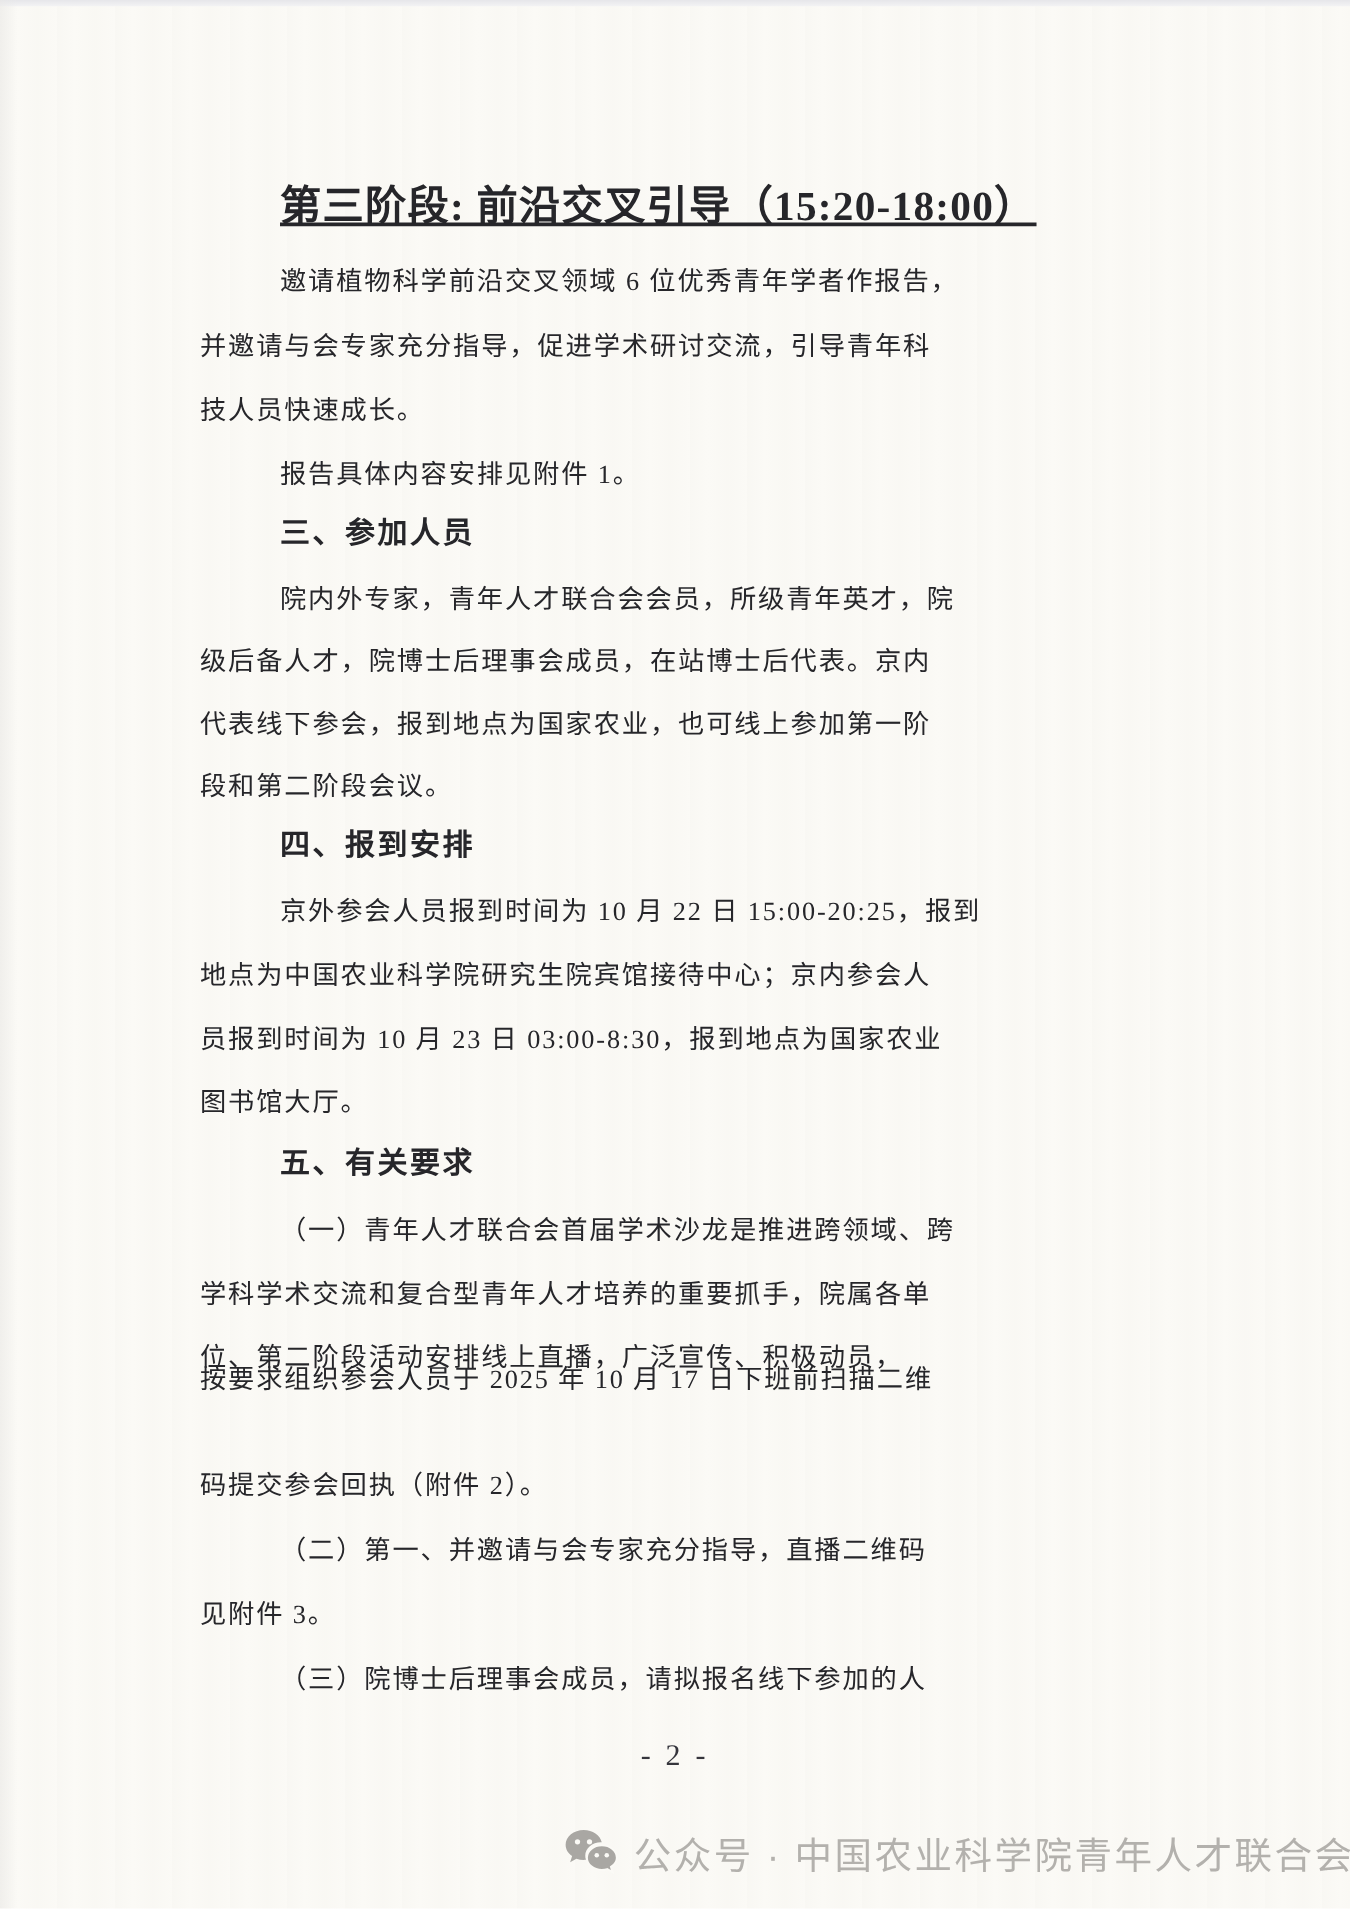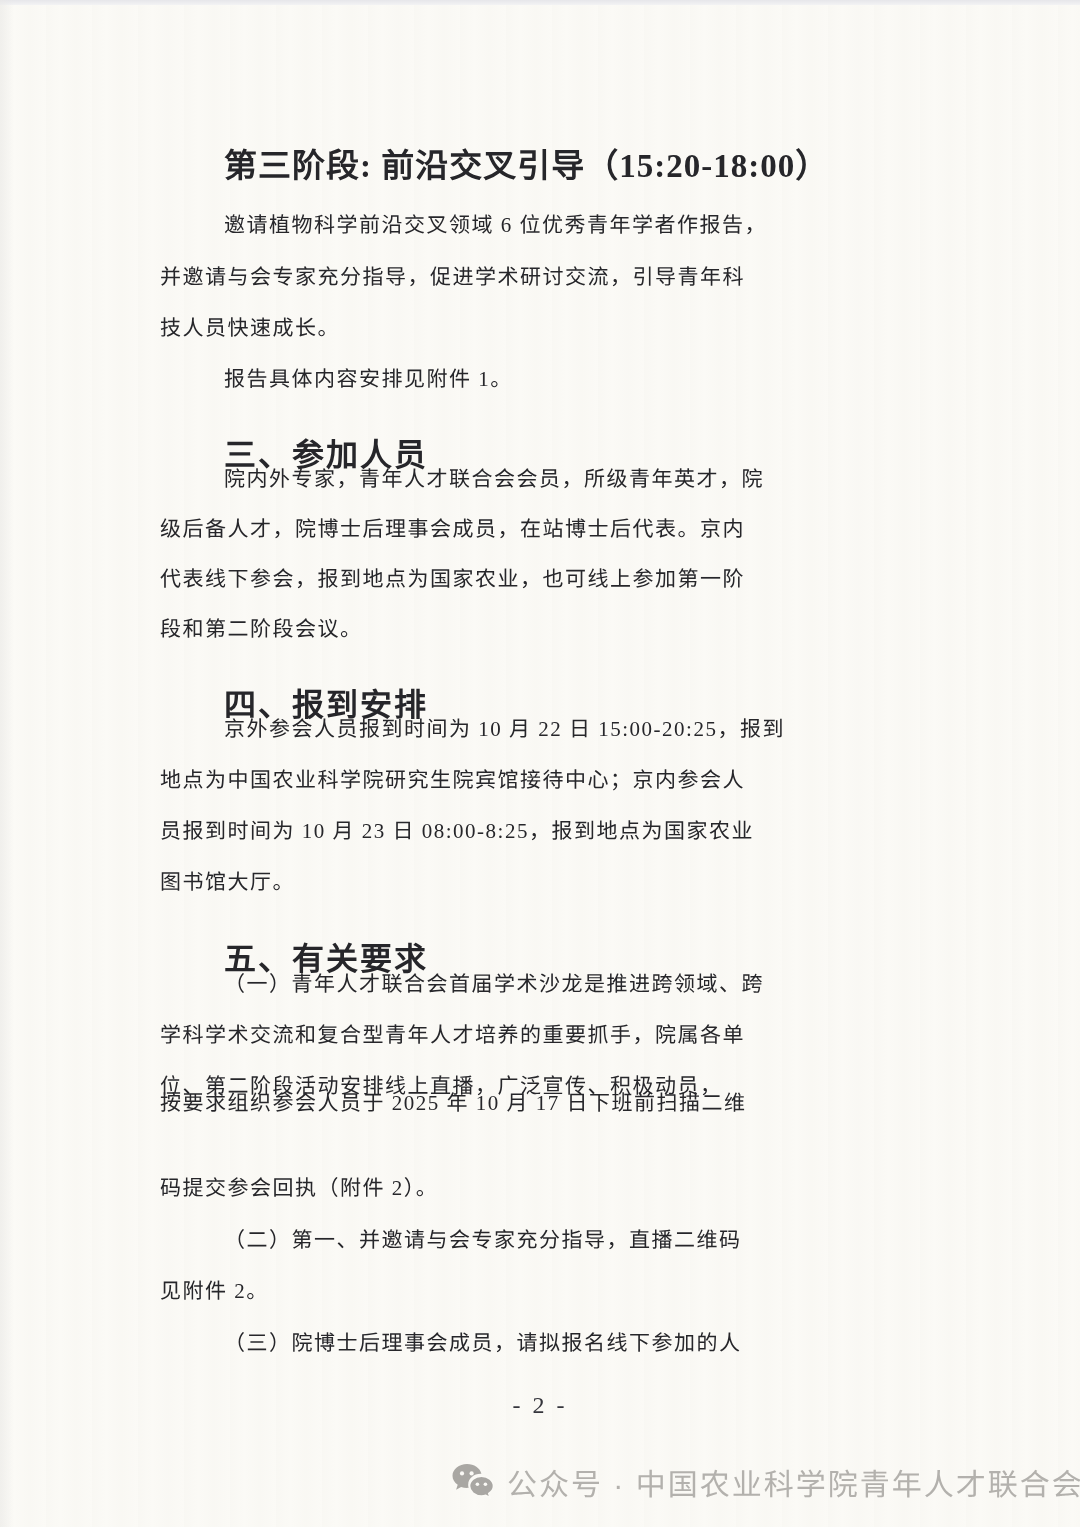--- a/index.html
+++ b/index.html
@@ -62,27 +62,27 @@
     font-size: 21px;
     line-height: 42px;
     letter-spacing: 1.5px;
     text-align: justify;
   }
   .ln.indent { padding-left: 64px; box-sizing: border-box; }
   .ln.stage {
     font-weight: bold;
     font-size: 33px;
     letter-spacing: 1px;
+    text-decoration: underline;
   }
   .ln.section {
     font-family: "Liberation Sans", "DejaVu Sans", sans-serif;
     font-weight: bold;
-    font-size: 32px;
+    font-size: 24px;
     letter-spacing: 2px;
-    margin-top: 28px;
   }
   .page-number {
     position: absolute;
     top: 1392px;
     left: 0;
     width: 1080px;
     text-align: center;
     font-size: 24px;
     letter-spacing: 3px;
     color: #35353c;
@@ -119,30 +119,30 @@
     <div class="ln" style="top:307px">技人员快速成长。</div>
     <div class="ln indent" style="top:358px">报告具体内容安排见附件 1。</div>
     <div class="ln section indent" style="top:406px">三、参加人员</div>
     <div class="ln indent" style="top:458px">院内外专家，青年人才联合会会员，所级青年英才，院</div>
     <div class="ln" style="top:508px">级后备人才，院博士后理事会成员，在站博士后代表。京内</div>
     <div class="ln" style="top:558px">代表线下参会，报到地点为国家农业，也可线上参加第一阶</div>
     <div class="ln" style="top:608px">段和第二阶段会议。</div>
     <div class="ln section indent" style="top:656px">四、报到安排</div>
     <div class="ln indent" style="top:708px">京外参会人员报到时间为 10 月 22 日 15:00-20:25，报到</div>
     <div class="ln" style="top:759px">地点为中国农业科学院研究生院宾馆接待中心；京内参会人</div>
-    <div class="ln" style="top:810px">员报到时间为 10 月 23 日 08:00-8:25，报到地点为国家农业</div>
+    <div class="ln" style="top:810px">员报到时间为 10 月 23 日 03:00-8:30，报到地点为国家农业</div>
     <div class="ln" style="top:861px">图书馆大厅。</div>
     <div class="ln section indent" style="top:910px">五、有关要求</div>
     <div class="ln indent" style="top:963px">（一）青年人才联合会首届学术沙龙是推进跨领域、跨</div>
     <div class="ln" style="top:1014px">学科学术交流和复合型青年人才培养的重要抓手，院属各单</div>
     <div class="ln" style="top:1065px">位、第二阶段活动安排线上直播，广泛宣传、积极动员，</div>
     <div class="ln" style="top:1082px">按要求组织参会人员于 2025 年 10 月 17 日下班前扫描二维</div>
     <div class="ln" style="top:1167px">码提交参会回执（附件 2）。</div>
     <div class="ln indent" style="top:1219px">（二）第一、并邀请与会专家充分指导，直播二维码</div>
-    <div class="ln" style="top:1270px">见附件 2。</div>
+    <div class="ln" style="top:1270px">见附件 3。</div>
     <div class="ln indent" style="top:1322px">（三）院博士后理事会成员，请拟报名线下参加的人</div>
   </div>
 
   <div class="page-number">- 2 -</div>
 
   <div class="footer-watermark">
     <span>
       <svg class="wechat-icon" width="44" height="38" viewBox="0 0 44 38" aria-hidden="true">
 
         <path fill="#a9a7a3" d="M16 1C8 1 1.5 6.2 1.5 12.7c0 3.7 2 6.9 5.2 9l-1.6 5 5-2.8c1.9.6 3.9 1 5.9 1 .6 0 1.2 0 1.8-.1-.4-1-.6-2.1-.6-3.2 0-6 5.6-10.8 12.5-10.8h.7C29.1 5 23.1 1 16 1z"></path>

